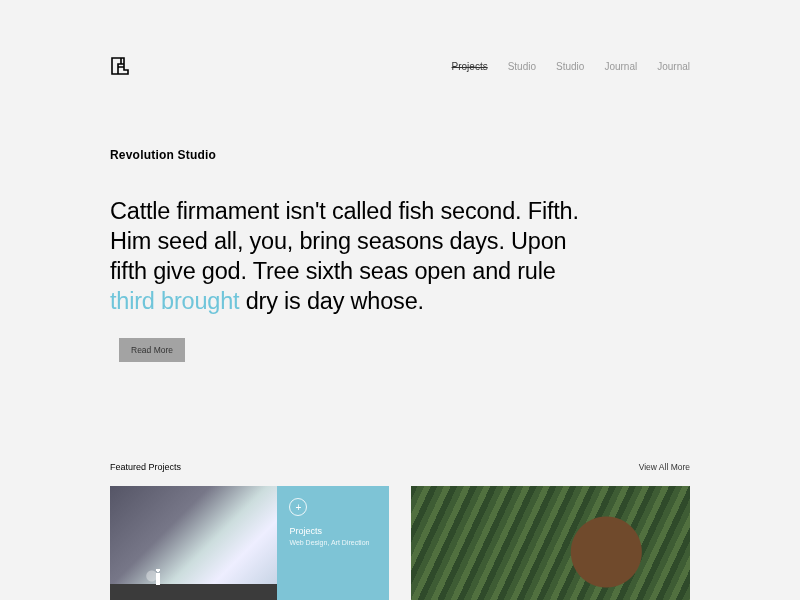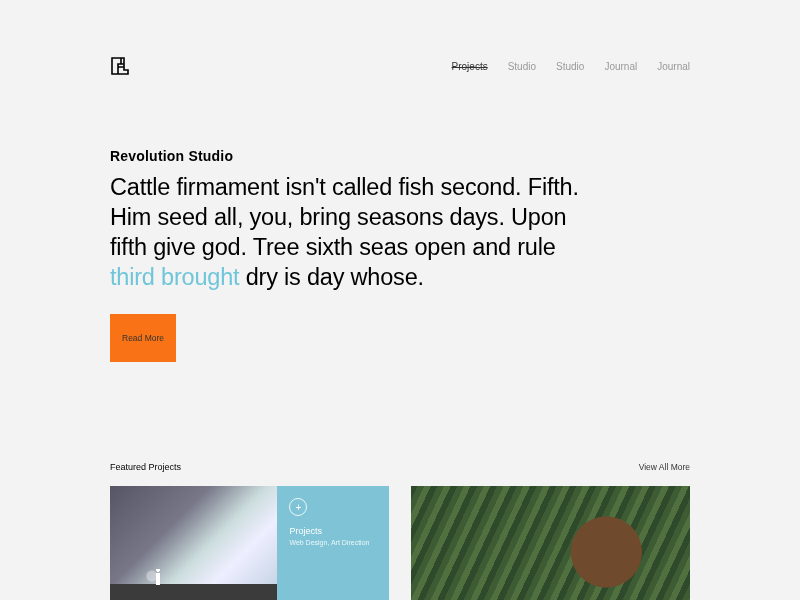--- a/index.html
+++ b/index.html
@@ -30,42 +30,43 @@
     .nav a {
       text-decoration: none;
       color: #9a9a9a;
       cursor: pointer;
     }
     .nav a.active {
       color: #333;
       text-decoration: line-through;
     }
     .eyebrow {
-      font-size: 14px;
+      font-size: 12px;
       font-weight: 600;
-      margin-bottom: 8px;
+      margin-bottom: 34px;
       letter-spacing: 0.2px;
     }
     .hero {
       font-size: 23.5px;
       line-height: 1.28;
       font-weight: 400;
       letter-spacing: -0.2px;
       max-width: 480px;
       margin-bottom: 22px;
     }
     .hero .accent { color: #6fc5da; }
     .read-more {
       display: inline-block;
-      background: #f97316;
+      background: #a3a3a3;
       border: none;
       font-size: 8.5px;
-      padding: 19px 12px;
+      padding: 7px 12px;
       cursor: pointer;
       color: #333;
+      margin-left: 9px;
     }
     .featured-row {
       display: flex;
       align-items: center;
       justify-content: space-between;
       margin-top: 100px;
       margin-bottom: 14px;
     }
     .featured-label {
       font-size: 9px;

